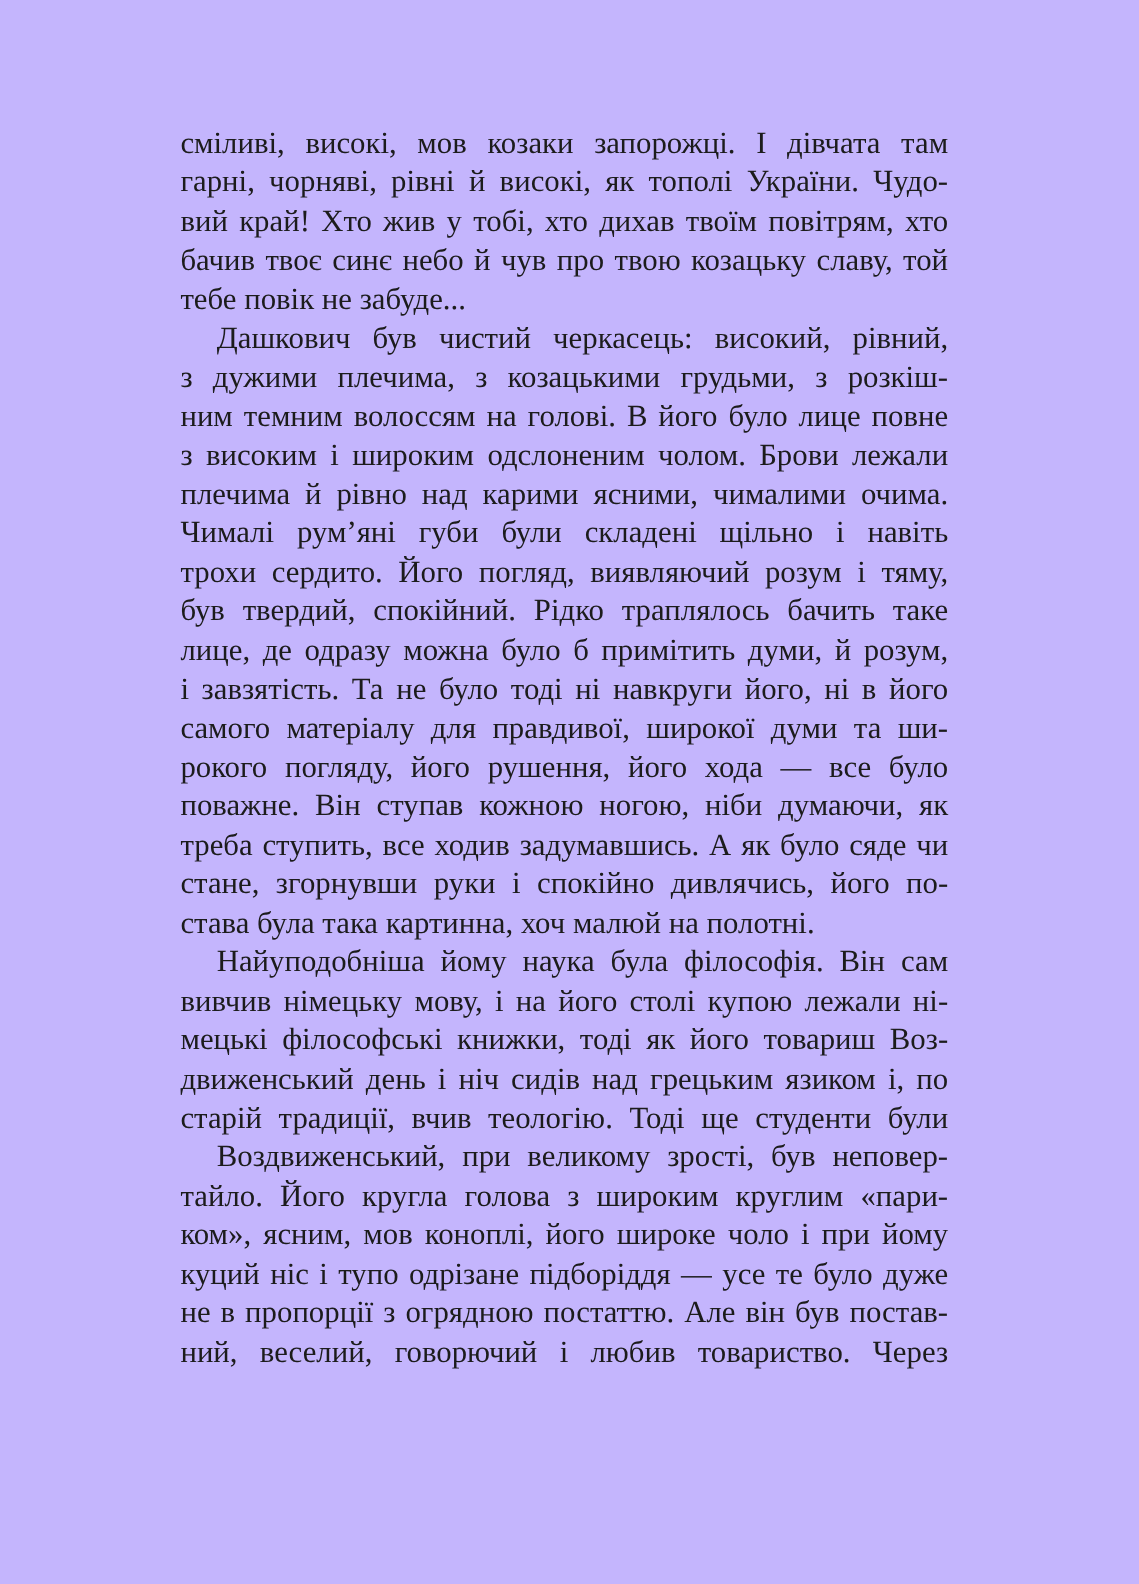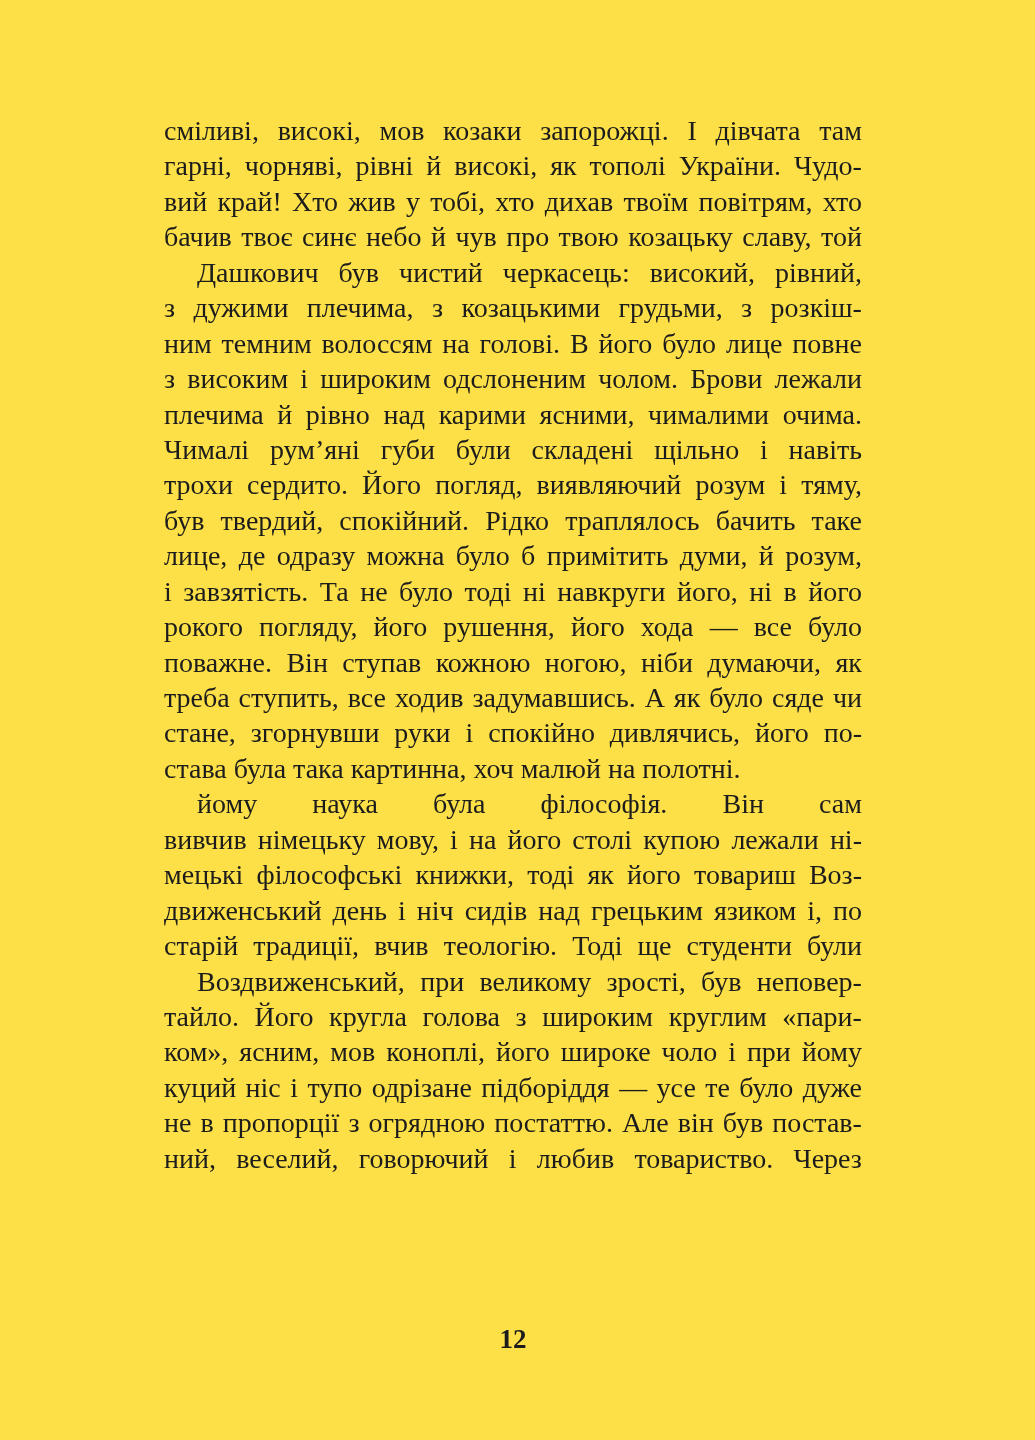--- a/index.html
+++ b/index.html
@@ -1,20 +1,20 @@
 <!DOCTYPE html>
 <html lang="uk"><head>
 <meta charset="utf-8">
 <style>
   html, body { margin: 0; padding: 0; background: #e8e8e8; }
   .page {
     position: relative;
     width: 1035px;
     height: 1440px;
-    background: #fde047;
+    background: #c4b5fd;
     font-family: "Liberation Serif", "DejaVu Serif", serif;
     color: #1c1c1c;
     overflow: hidden;
   }
   .text-block {
     position: absolute;
     left: 164px;
     top: 113px;
     width: 698px;
     font-size: 28px;
@@ -86,20 +86,21 @@
         <span>синє</span>
         <span>небо</span>
         <span>й</span>
         <span>чув</span>
         <span>про</span>
         <span>твою</span>
         <span>козацьку</span>
         <span>славу,</span>
         <span>той</span>
       </div>
+      <div class="line">тебе повік не забуде...</div>
       <div class="line just indent">
         <span>Дашкович</span>
         <span>був</span>
         <span>чистий</span>
         <span>черкасець:</span>
         <span>високий,</span>
         <span>рівний,</span>
       </div>
       <div class="line just">
         <span>з</span>
@@ -192,20 +193,30 @@
         <span>було</span>
         <span>тоді</span>
         <span>ні</span>
         <span>навкруги</span>
         <span>його,</span>
         <span>ні</span>
         <span>в</span>
         <span>його</span>
       </div>
       <div class="line just">
+        <span>самого</span>
+        <span>матеріалу</span>
+        <span>для</span>
+        <span>правдивої,</span>
+        <span>широкої</span>
+        <span>думи</span>
+        <span>та</span>
+        <span>ши-</span>
+      </div>
+      <div class="line just">
         <span>рокого</span>
         <span>погляду,</span>
         <span>його</span>
         <span>рушення,</span>
         <span>його</span>
         <span>хода</span>
         <span>—</span>
         <span>все</span>
         <span>було</span>
       </div>
@@ -236,20 +247,21 @@
         <span>згорнувши</span>
         <span>руки</span>
         <span>і</span>
         <span>спокійно</span>
         <span>дивлячись,</span>
         <span>його</span>
         <span>по-</span>
       </div>
       <div class="line">става була така картинна, хоч малюй на полотні.</div>
       <div class="line just indent">
+        <span>Найуподобніша</span>
         <span>йому</span>
         <span>наука</span>
         <span>була</span>
         <span>філософія.</span>
         <span>Він</span>
         <span>сам</span>
       </div>
       <div class="line just">
         <span>вивчив</span>
         <span>німецьку</span>
@@ -352,14 +364,13 @@
       <div class="line just">
         <span>ний,</span>
         <span>веселий,</span>
         <span>говорючий</span>
         <span>і</span>
         <span>любив</span>
         <span>товариство.</span>
         <span>Через</span>
       </div>
     </div>
-  <div class="page-num">12</div>
 </div>
 
 </body></html>

